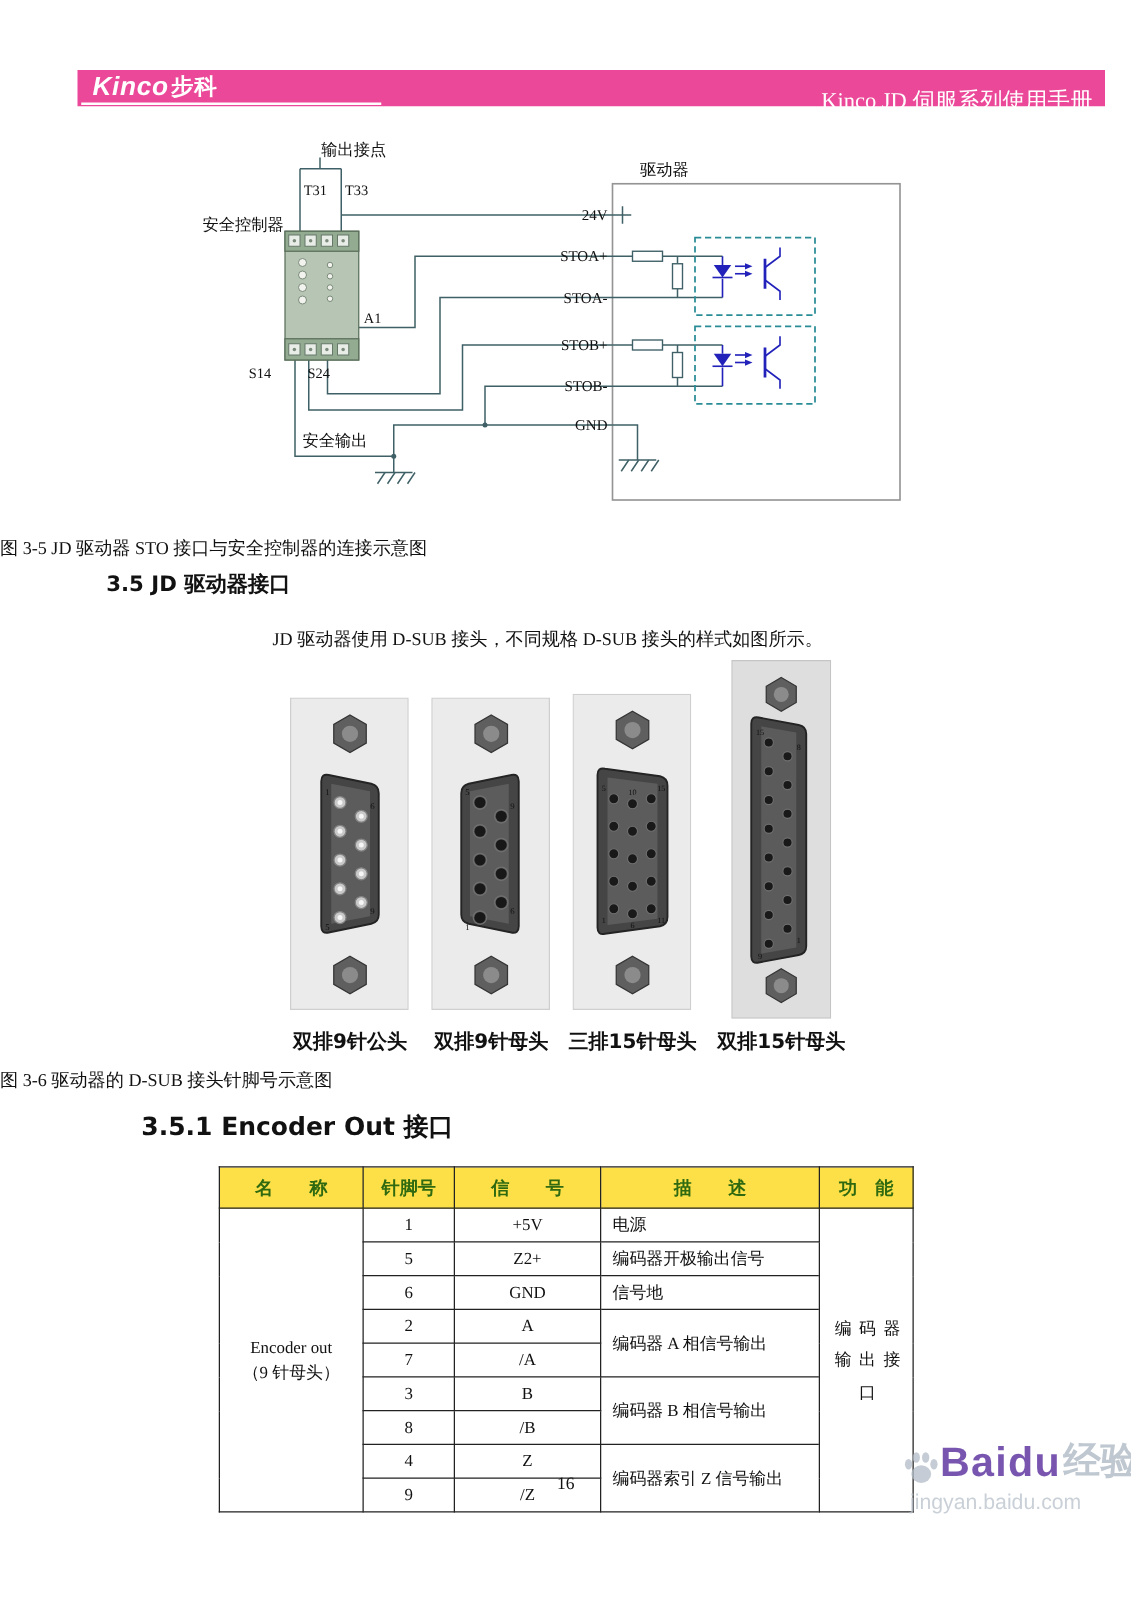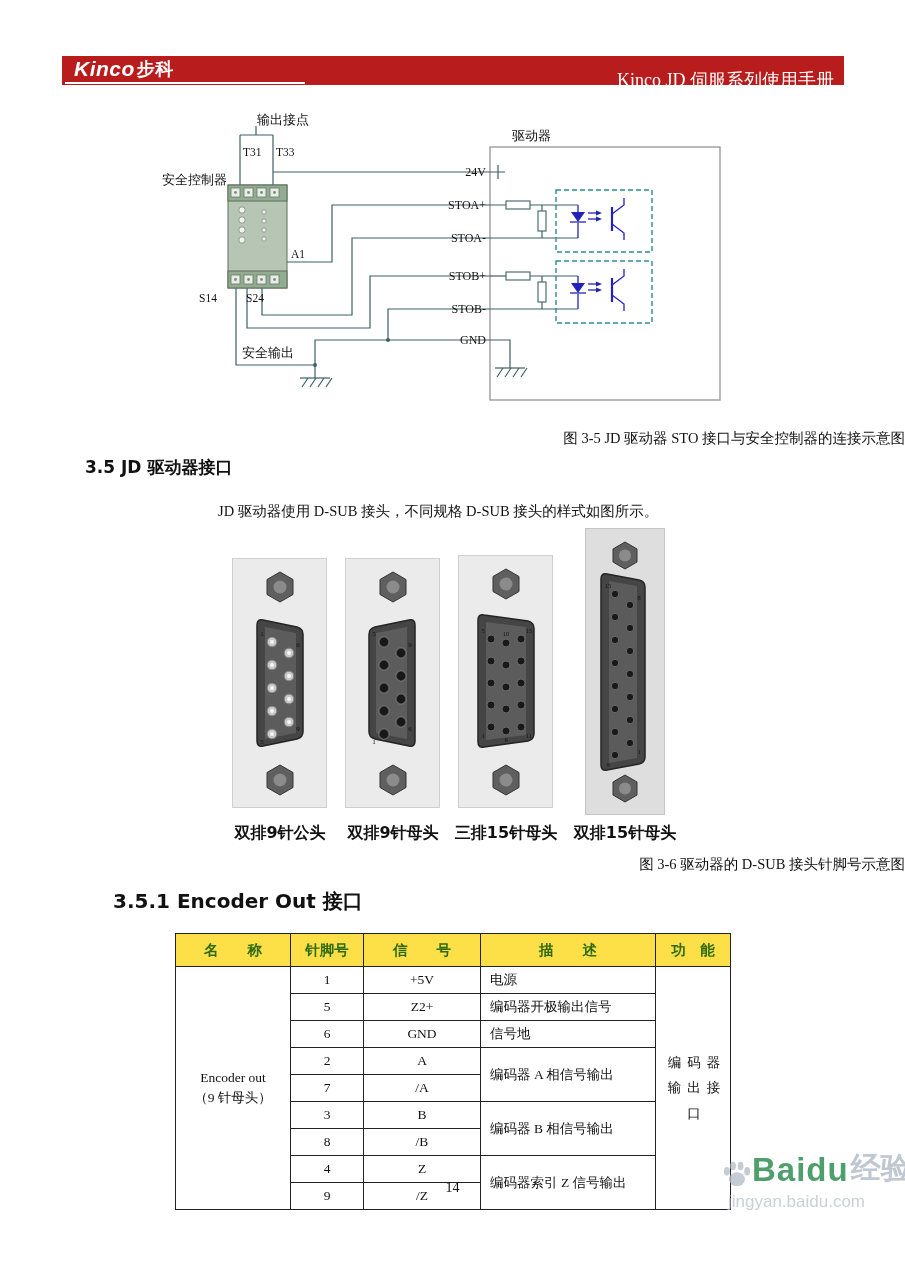--- a/index.html
+++ b/index.html
@@ -3,29 +3,29 @@
 <meta charset="utf-8">
 <style>
   html,body{margin:0;padding:0;}
   body{
     width:905px;height:1280px;background:#ffffff;position:relative;overflow:hidden;
     font-family:"Liberation Serif",serif;color:#111;
   }
   .abs{position:absolute;}
 
   
-  .header-bar{left:62px;top:56px;width:782px;height:29px;background:#b91c1c;position:absolute;}
+  .header-bar{left:62px;top:56px;width:782px;height:29px;background:#ec4899;position:absolute;padding-left:40px;}
   .logo{position:absolute;left:12px;top:1px;color:#fff;font-family:"Liberation Sans",sans-serif;
         font-weight:bold;font-style:italic;font-size:21px;letter-spacing:.5px;}
   .logo-cn{font-style:normal;font-size:18px;margin-left:2px;vertical-align:1px;}
   .logo-underline{position:absolute;left:3px;bottom:1px;width:240px;height:2px;background:#fff;}
   .doc-title{position:absolute;right:10px;top:12px;color:#fff;font-size:18px;margin-left:28px;}
 
   
-  .caption{left:0;width:905px;text-align:right;font-size:14.5px;}
+  .caption{left:0;width:905px;text-align:left;font-size:14.5px;}
   .h2{left:85px;font-family:"DejaVu Sans",sans-serif;font-weight:bold;font-size:17px;}
   .h3{left:85px;font-family:"DejaVu Sans",sans-serif;font-weight:bold;font-size:20px;margin-left:28px;}
   .intro{left:218px;font-size:14.5px;}
   .conn-label{font-family:"DejaVu Sans",sans-serif;font-weight:bold;font-size:16px;text-align:center;}
 
   
   svg text{font-family:"Liberation Serif",serif;fill:#111;}
 
   
   table.enc-table{border-collapse:collapse;font-size:13.5px;background:#fff;}
@@ -33,21 +33,21 @@
   .enc-table th{background:#fde047;color:#2f6a10;height:30px;font-size:14.5px;font-weight:bold;}
   .enc-table td{height:24px;text-align:center;}
   .enc-table td.desc{text-align:left;padding-left:9px;}
   .name-cell div{line-height:1.5;}
   .func-cell{letter-spacing:6px;text-align:left;padding-left:9px;line-height:1.9;}
 
   
   .page-num{left:0;width:905px;text-align:center;font-size:14px;}
   .watermark{opacity:.75;white-space:nowrap;}
   .wm-line1{display:flex;align-items:flex-end;}
-  .wm-brand{font-family:"Liberation Sans",sans-serif;font-weight:bold;font-size:33px;color:#15803d;letter-spacing:1px;}
+  .wm-brand{font-family:"Liberation Sans",sans-serif;font-weight:bold;font-size:33px;color:#4c1d95;letter-spacing:1px;}
   .wm-cn{font-family:"DejaVu Sans",sans-serif;font-weight:bold;font-size:30px;color:#aab5c1;margin-left:2px;}
   .wm-url{font-family:"Liberation Sans",sans-serif;font-size:17px;color:#b8c1ca;margin-top:3px;margin-left:6px;}
 </style>
 </head>
 <body>
 
 <div class="header-bar">
   <div class="logo">
     <span>Kinco</span><span class="logo-cn">步科</span>
   </div>
@@ -406,21 +406,21 @@
       <td>Z</td>
       <td class="desc" rowspan="2">编码器索引 Z 信号输出</td>
     </tr>
     <tr>
       <td>9</td>
       <td>/Z</td>
     </tr>
   </tbody>
 </table>
 
-<div class="abs page-num" style="top:1180px">14</div>
+<div class="abs page-num" style="top:1180px">16</div>
 
 <div class="abs watermark" style="left:722px;top:1148px">
   <div class="wm-line1">
     <svg width="30" height="30" viewBox="0 0 34 32">
       <ellipse cx="17" cy="22" rx="9" ry="8" fill="#b2bcc7"></ellipse>
       <ellipse cx="5.5" cy="13" rx="3.3" ry="4.8" fill="#b2bcc7"></ellipse>
       <ellipse cx="12.5" cy="7" rx="3.3" ry="4.8" fill="#b2bcc7"></ellipse>
       <ellipse cx="21" cy="7" rx="3.3" ry="4.8" fill="#b2bcc7"></ellipse>
       <ellipse cx="28.5" cy="13" rx="3.3" ry="4.8" fill="#b2bcc7"></ellipse>
     </svg>

